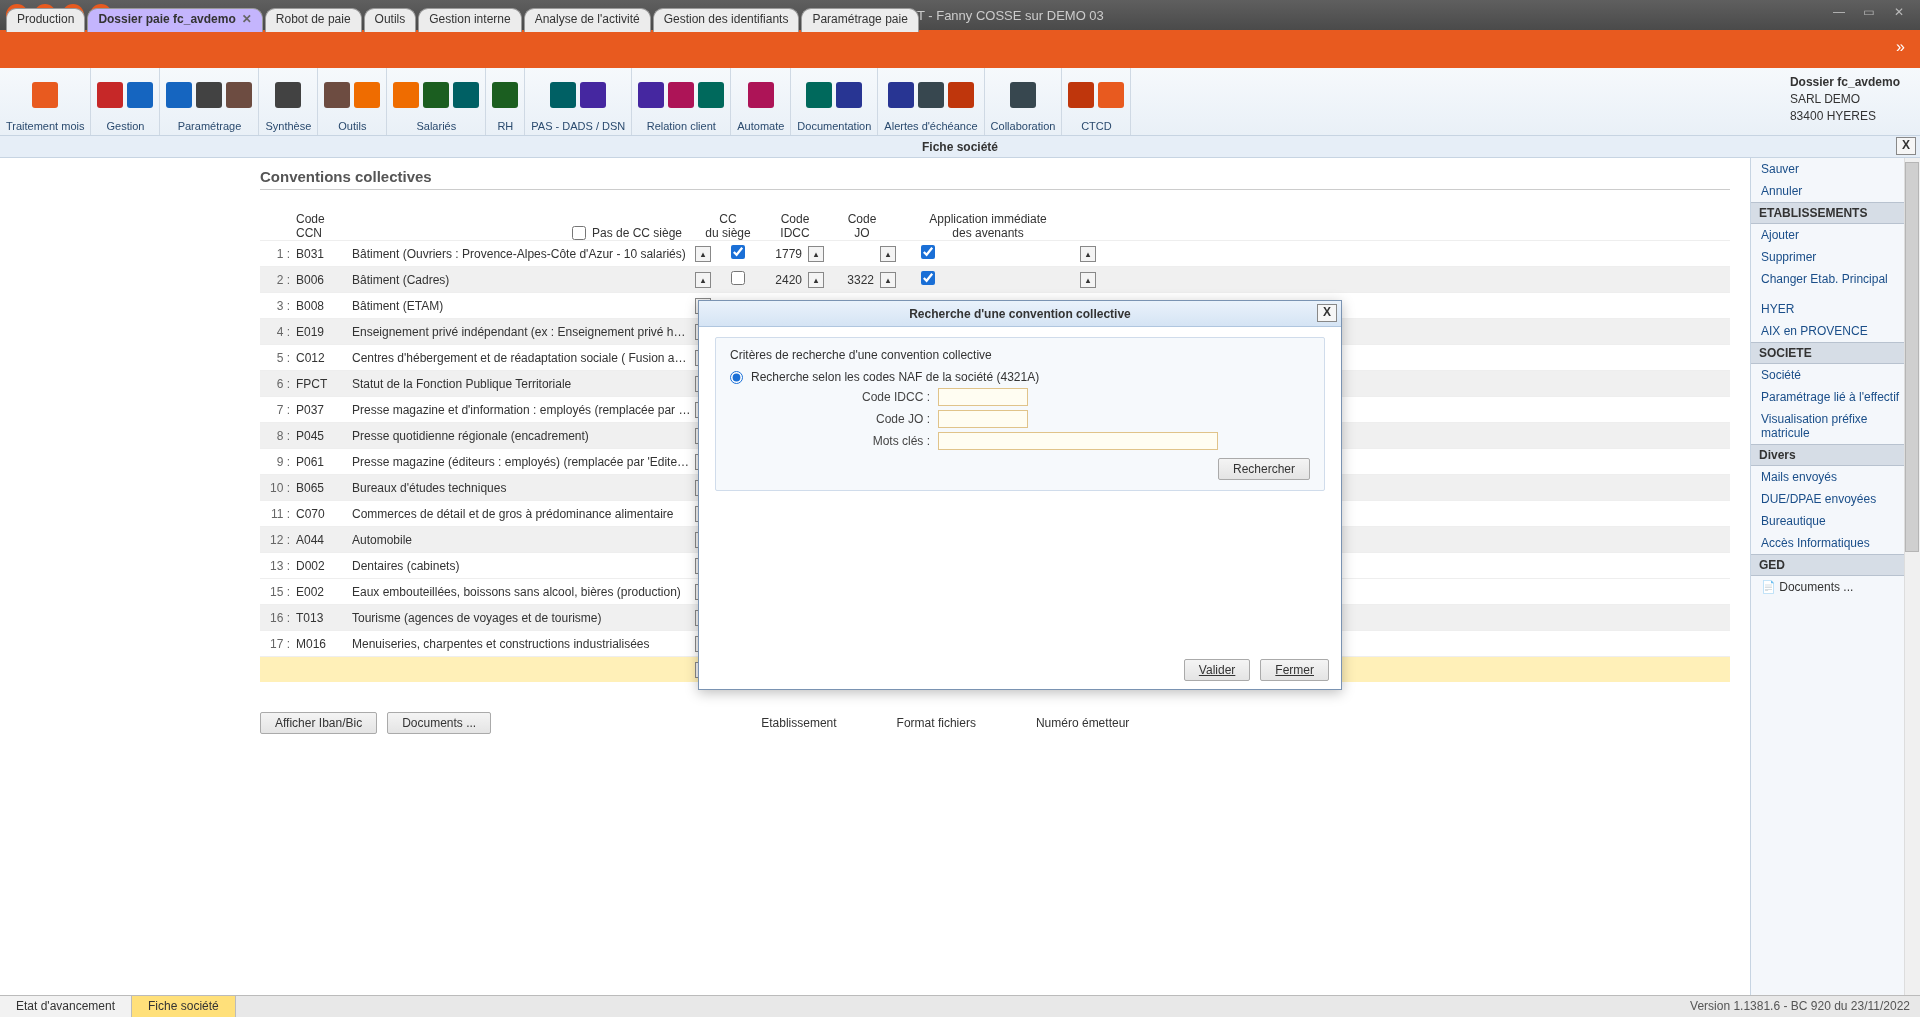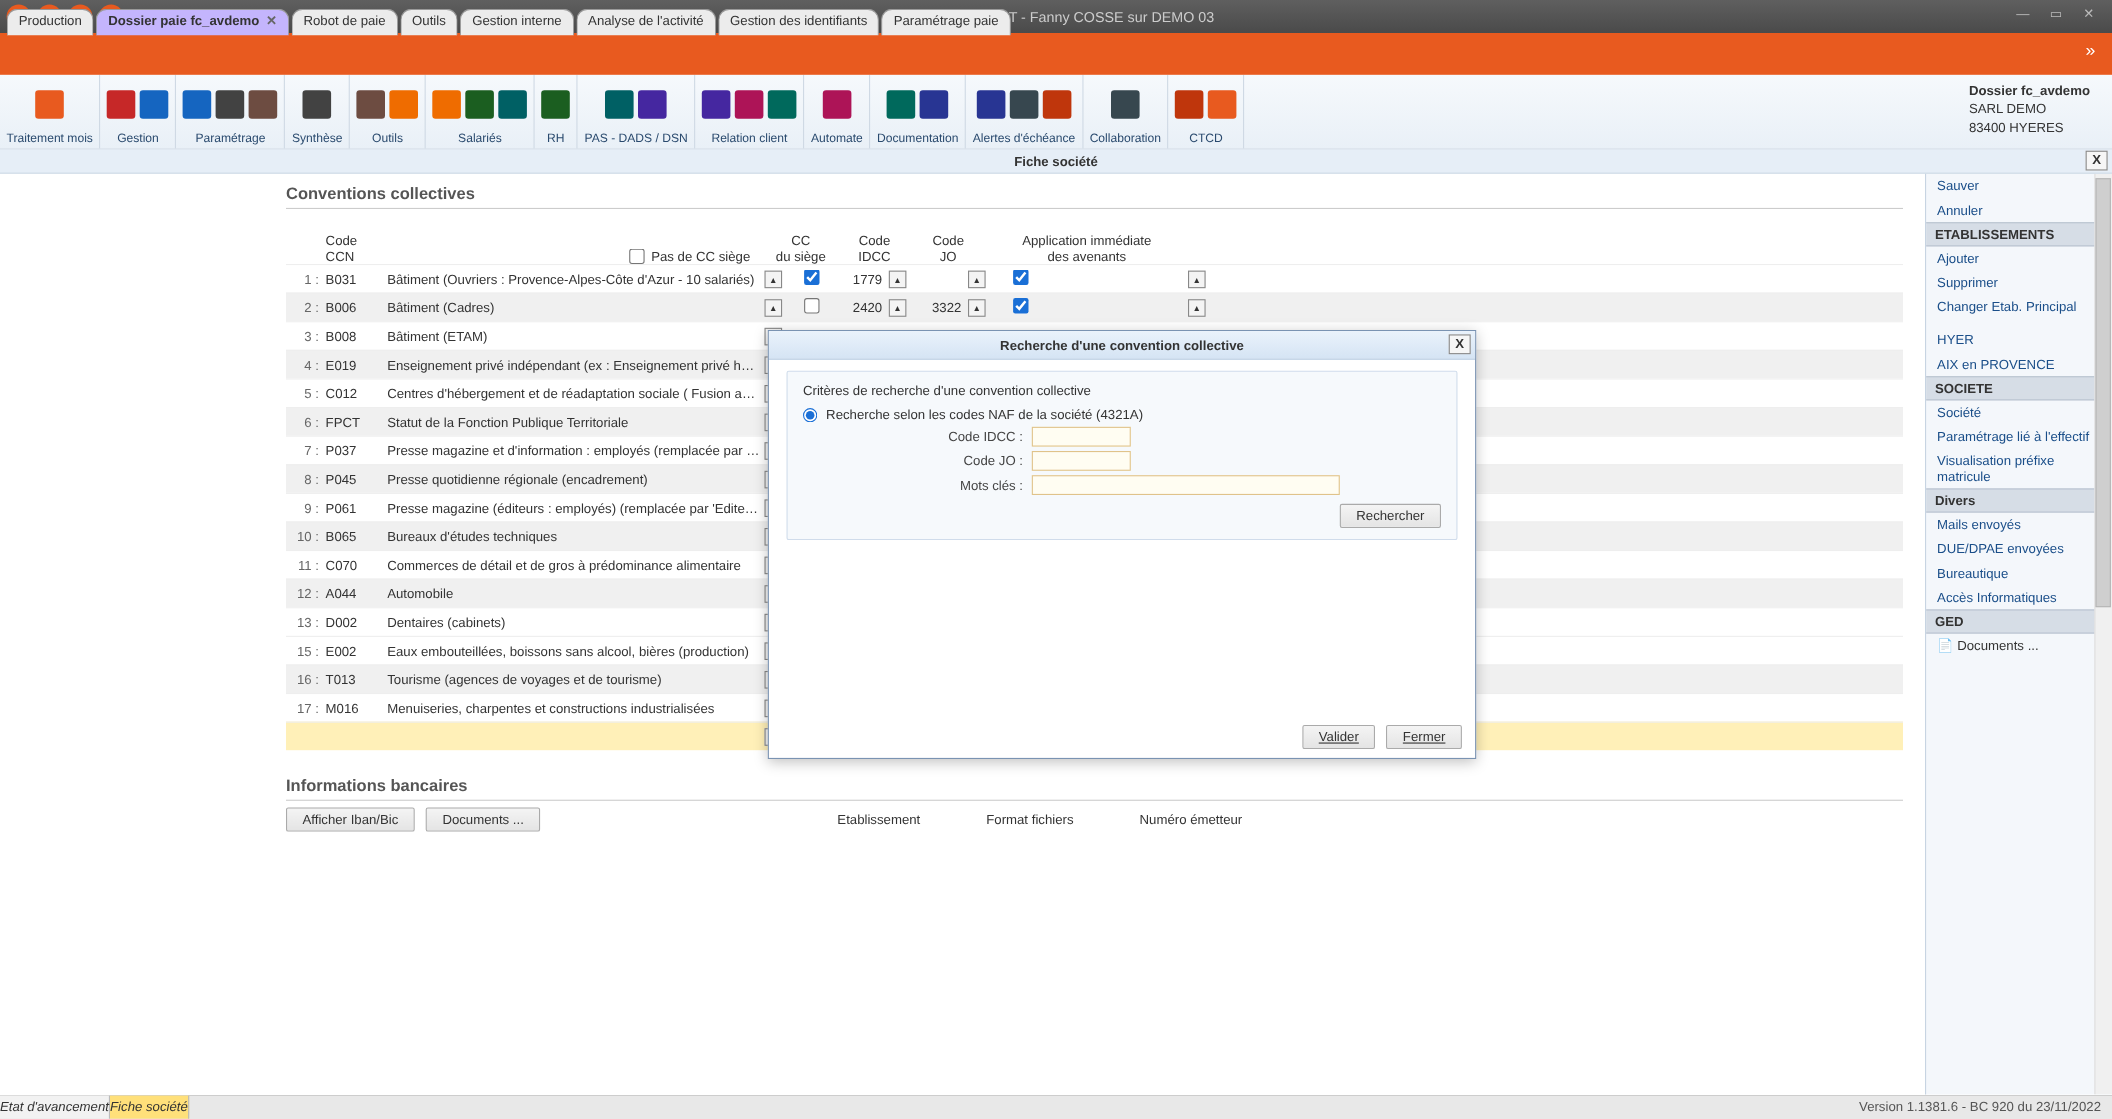--- a/index.html
+++ b/index.html
@@ -82,21 +82,21 @@
   .crit-box .crit-title{ margin-bottom:8px; color:#333;}
   .crit-row { display:flex; align-items:center; gap:8px; margin:4px 0;}
   .crit-row input[type=radio]{ accent-color:#1a6fd6;}
   .crit-field { display:flex; align-items:center; gap:8px; margin:4px 0 4px 120px;}
   .crit-field label{ width:80px; text-align:right; color:#444;}
   .crit-field input[type=text]{ border:1px solid #e0c38a; background:#fffdf2; height:18px; width:280px; padding:0 4px;}
   .crit-search { text-align:right; margin-top:8px;}
   .popup-footer { padding:8px 12px; display:flex; justify-content:flex-end; gap:10px; }
   
   .bottom-tabs { position:fixed; left:0; bottom:0; height:22px; width:100%; background:#e8e8e8; border-top:1px solid #bbb; display:flex; align-items:stretch;}
-  .bottom-tabs .btab{ padding:3px 0; border-right:1px solid #bbb; background:#f2f2f2; cursor:pointer;font-style:italic;}
+  .bottom-tabs .btab{ padding:3px 16px; border-right:1px solid #bbb; background:#f2f2f2; cursor:pointer;}
   .bottom-tabs .btab.active{ background:#ffe07a;}
   .bottom-tabs .version{ margin-left:auto; padding:3px 10px; color:#555;}
   .vscroll-fake{ position:absolute; right:0; top:0; bottom:0; width:16px; background:#f0f0f0; border-left:1px solid #ddd;}
   .vthumb{ position:absolute; right:1px; top:60px; width:14px; height:520px; background:#cfcfcf; border:1px solid #b5b5b5;}
   .u { text-decoration:underline;}
 </style>
 </head>
 <body>
 
 <div class="titlebar">
@@ -436,21 +436,20 @@
             <div class="dd">▴</div>
           </div>
         <div class="col-app1"><input type="checkbox" class="cb" style=""></div>
         <div class="col-app2"></div>
           <div class="col-app2dd">
             <div class="dd">▴</div>
           </div>
       </div>
 
       <div style="height:24px"></div>
-      <div class="section-title">Informations bancaires</div>
       <div class="bank-row">
         <button class="btn">Afficher Iban/Bic</button>
         <button class="btn">Documents ...</button>
         <div class="bank-labels">
           <span>Etablissement</span>
           <span>Format fichiers</span>
           <span>Numéro émetteur</span>
         </div>
       </div>
     </div>

